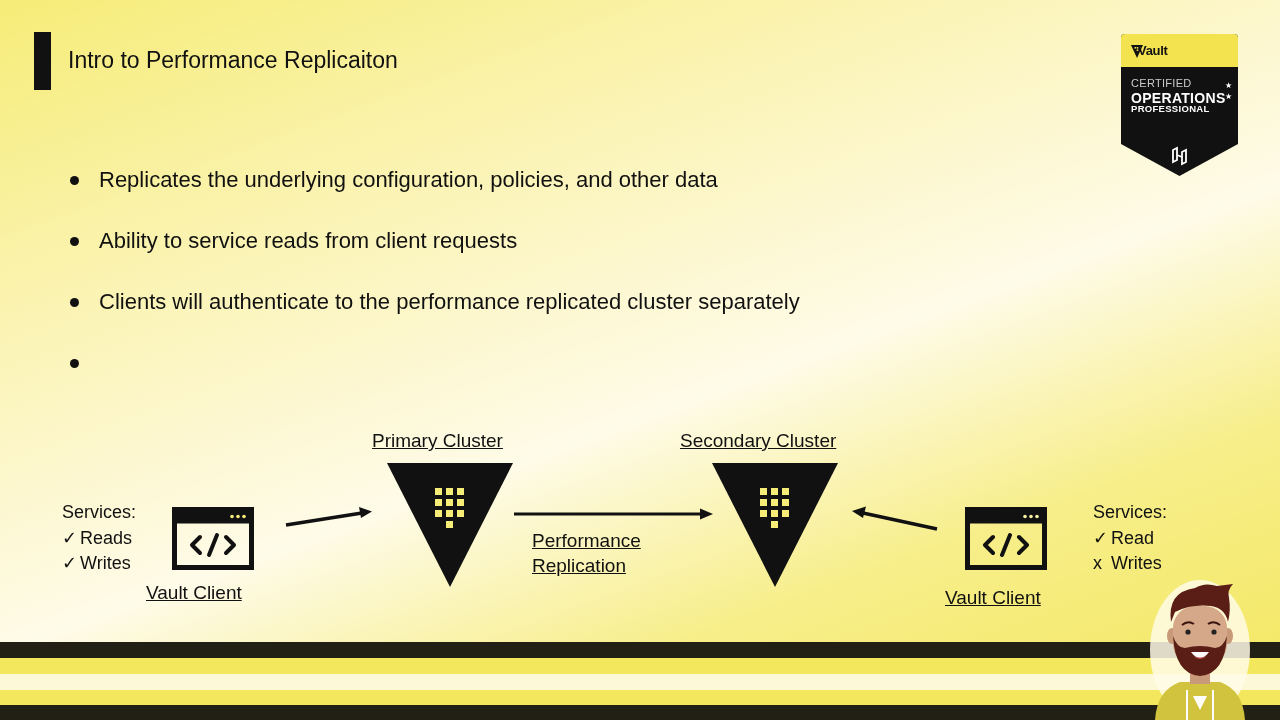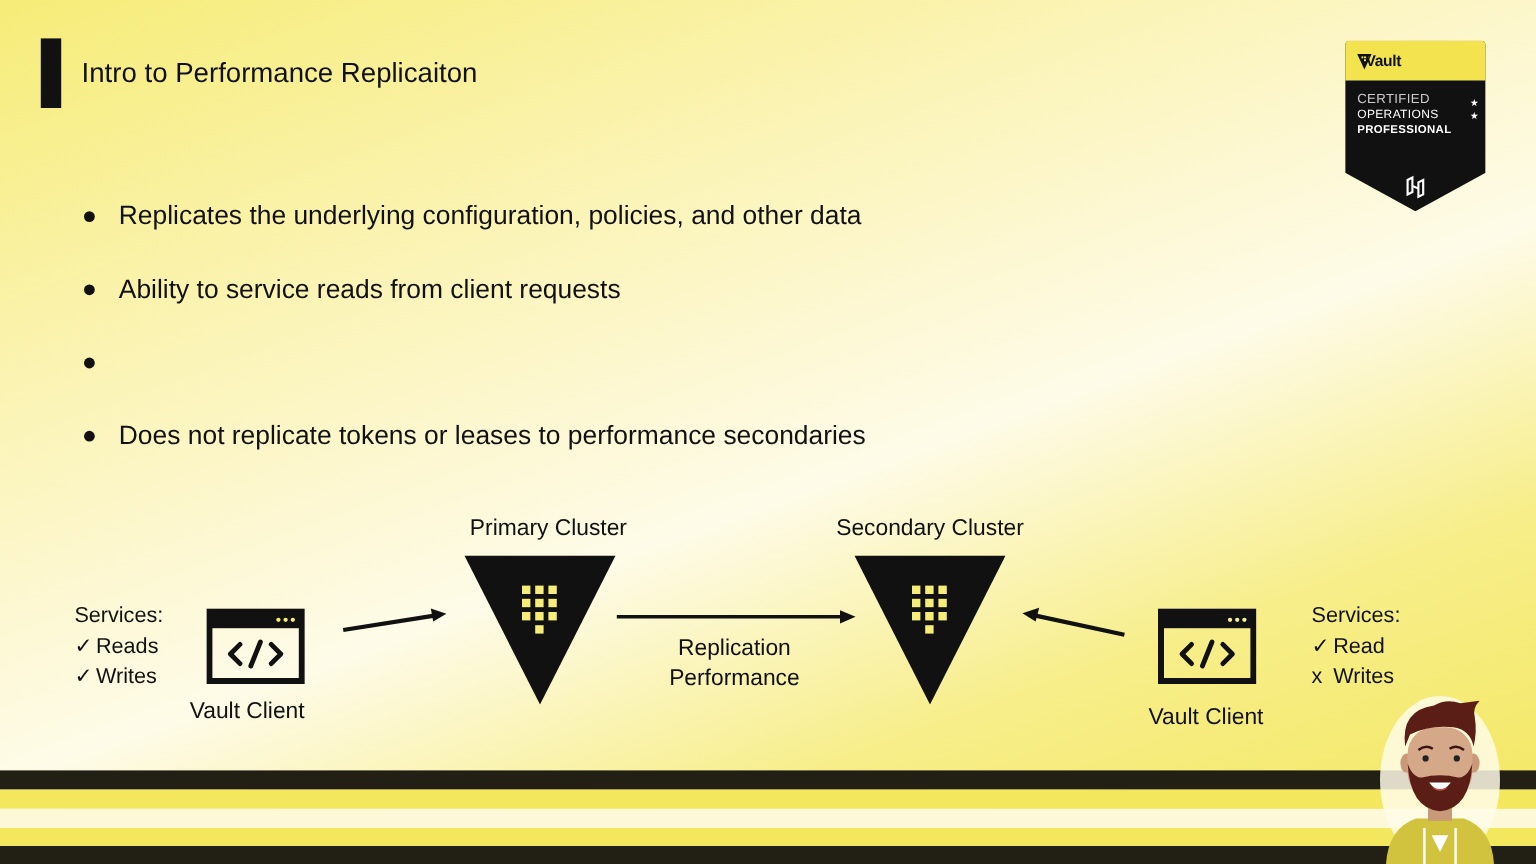--- a/index.html
+++ b/index.html
@@ -13,21 +13,21 @@
   
   .title-bar { left: 34px; top: 32px; width: 17px; height: 58px; background: #111; }
   .title { left: 68px; top: 38px; font-size: 23px; line-height: 44px; color: #111; letter-spacing: 0; }
   
   .bullets { left: 68px; top: 160px; margin: 0; padding: 0; list-style: none; }
   .bullets li { position: relative; padding-left: 31px; font-size: 22px; line-height: 40px; height: 40px; margin-bottom: 21px; white-space: nowrap; }
   .bullets li .dot { position: absolute; left: 2px; top: 16px; width: 9px; height: 9px; border-radius: 50%; background: #111; }
   
   .badge { left: 1121px; top: 34px; width: 117px; height: 142px; }
   
-  .lbl { font-size: 19px; line-height: 24px; text-align: center; white-space: nowrap; }
+  .lbl { font-size: 19px; line-height: 24px; white-space: nowrap; text-decoration: underline; }
   .svc { font-size: 18px; line-height: 25.5px; white-space: nowrap; }
   .svc .mark { display: inline-block; width: 18px; }
   
   .stripe { left: 0; width: 1280px; }
 </style>
 </head>
 <body>
 
 <div class="abs title-bar"></div>
 <div class="abs title">Intro to Performance Replicaiton</div>
@@ -48,29 +48,29 @@
       <text x="104" y="65" font-size="8" fill="#fff" font-family="DejaVu Sans, sans-serif">★</text>
     </g>
     <g stroke="#fff" stroke-width="1.8" fill="none">
       <path d="M52 116 V128 L56 126 V114 Z"></path>
       <path d="M65 116 V128 L61 130 V118 Z"></path>
       <path d="M56 121 L61 123"></path>
     </g>
   </svg>
   <div class="abs" style="left:17px;top:9px;font-size:13px;font-weight:bold;color:#111;letter-spacing:-0.3px;">Vault</div>
   <div class="abs" style="left:10px;top:43px;font-size:11px;color:#ccc;letter-spacing:0.3px;">CERTIFIED</div>
-  <div class="abs" style="left:10px;top:56px;font-size:10px;color:#fff;font-weight:normal;letter-spacing:0.3px;">OPERATIONS</div>
+  <div class="abs" style="left:10px;top:56px;font-size:14px;color:#fff;font-weight:bold;letter-spacing:0.3px;">OPERATIONS</div>
   <div class="abs" style="left:10px;top:69px;font-size:9.5px;color:#fff;font-weight:bold;letter-spacing:0.3px;">PROFESSIONAL</div>
 </div>
 
 <ul class="abs bullets">
   <li><span class="dot"></span><span>Replicates the underlying configuration, policies, and other data</span></li>
   <li><span class="dot"></span><span>Ability to service reads from client requests</span></li>
+  <li><span class="dot"></span><span>Clients will authenticate to the performance replicated cluster separately</span></li>
   <li><span class="dot"></span></li>
-  <li><span class="dot"></span><span>Does not replicate tokens or leases to performance secondaries</span></li>
 </ul>
 
 <div class="abs svc" style="left:62px;top:500px;">
   <div>Services:</div>
   <div><span class="mark">✓</span><span>Reads</span></div>
   <div><span class="mark">✓</span><span>Writes</span></div>
 </div>
 
 <svg class="abs" style="left:172px;top:507px;" width="82" height="63" viewBox="0 0 82 63">
   <rect x="2.5" y="2.5" width="77" height="58" fill="none" stroke="#111" stroke-width="5"></rect>
@@ -102,22 +102,22 @@
       <rect x="70" y="47" width="7" height="7"></rect>
     <rect x="59" y="58" width="7" height="7"></rect>
   </g>
 </svg>
 
 <svg class="abs" style="left:512px;top:505px;" width="205" height="18" viewBox="0 0 205 18">
   <line x1="2" y1="9" x2="190" y2="9" stroke="#111" stroke-width="3"></line>
   <polygon points="201,9 188,3.5 188,14.5" fill="#111"></polygon>
 </svg>
 <div class="abs lbl" style="left:532px;top:528px;width:160px;line-height:25px;">
+  <div>Performance</div>
   <div>Replication</div>
-  <div>Performance</div>
 </div>
 
 <div class="abs lbl" style="left:680px;top:429px;width:190px;">Secondary Cluster</div>
 <svg class="abs" style="left:712px;top:463px;" width="126" height="124" viewBox="0 0 126 124">
   <polygon points="0,0 126,0 63,124" fill="#111"></polygon>
   <g fill="#f6ec78">
     <rect x="48" y="25" width="7" height="7"></rect>
       <rect x="59" y="25" width="7" height="7"></rect>
       <rect x="70" y="25" width="7" height="7"></rect>
     <rect x="48" y="36" width="7" height="7"></rect>

